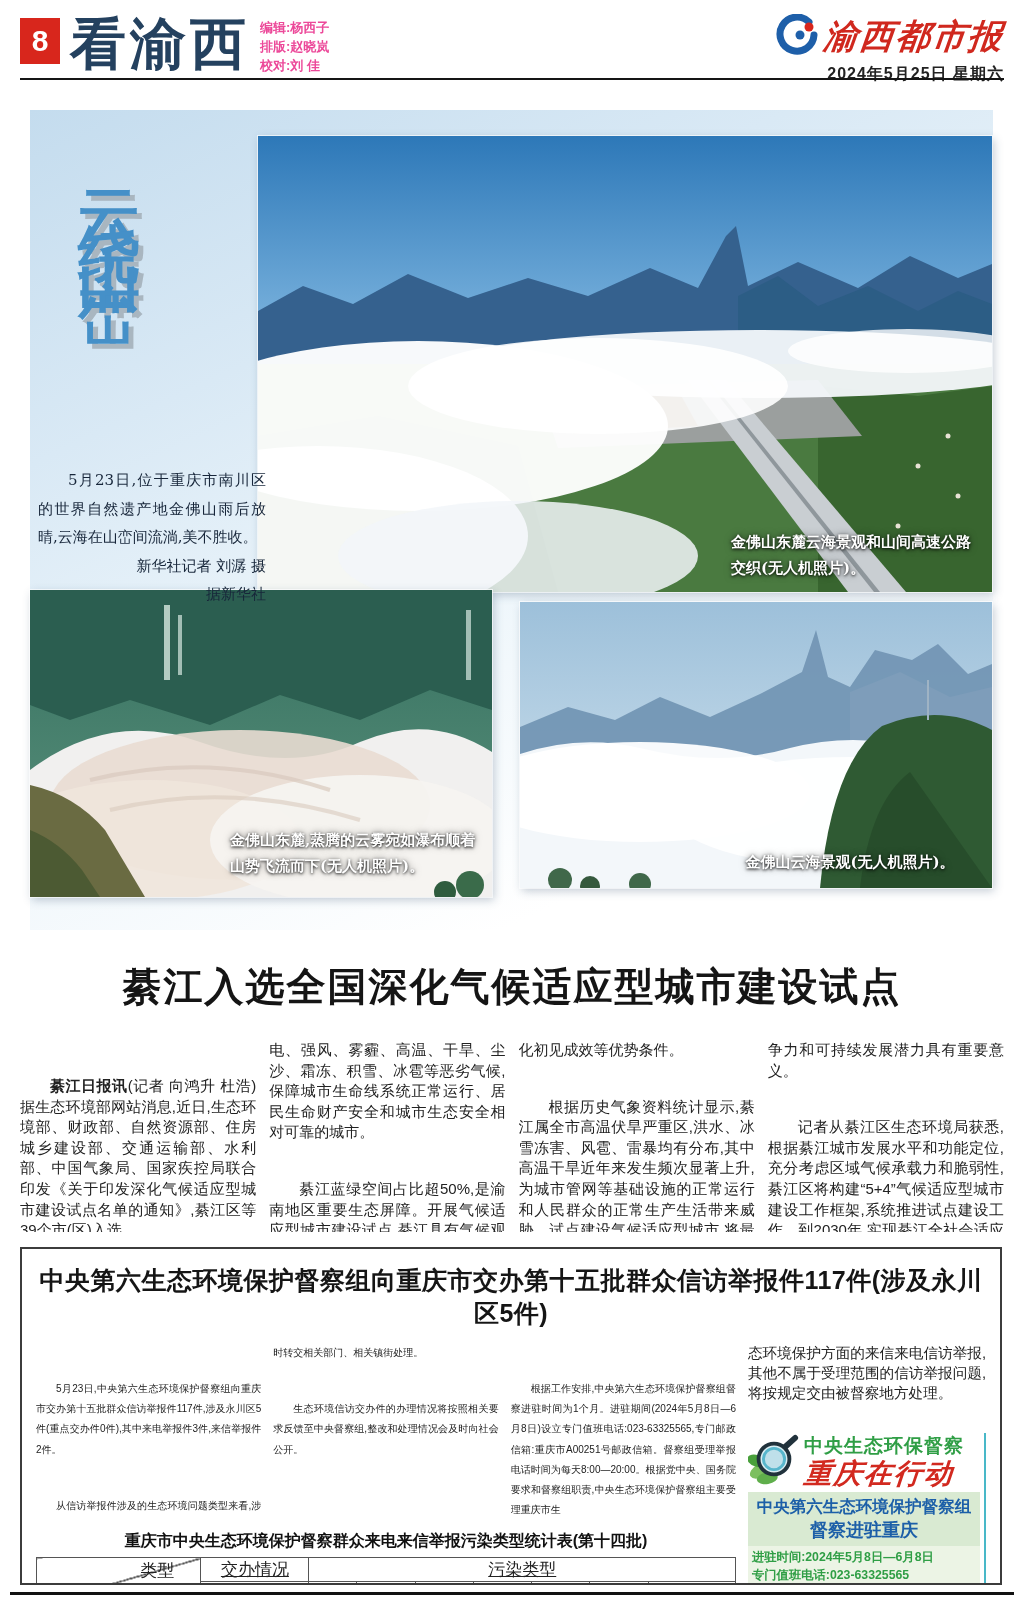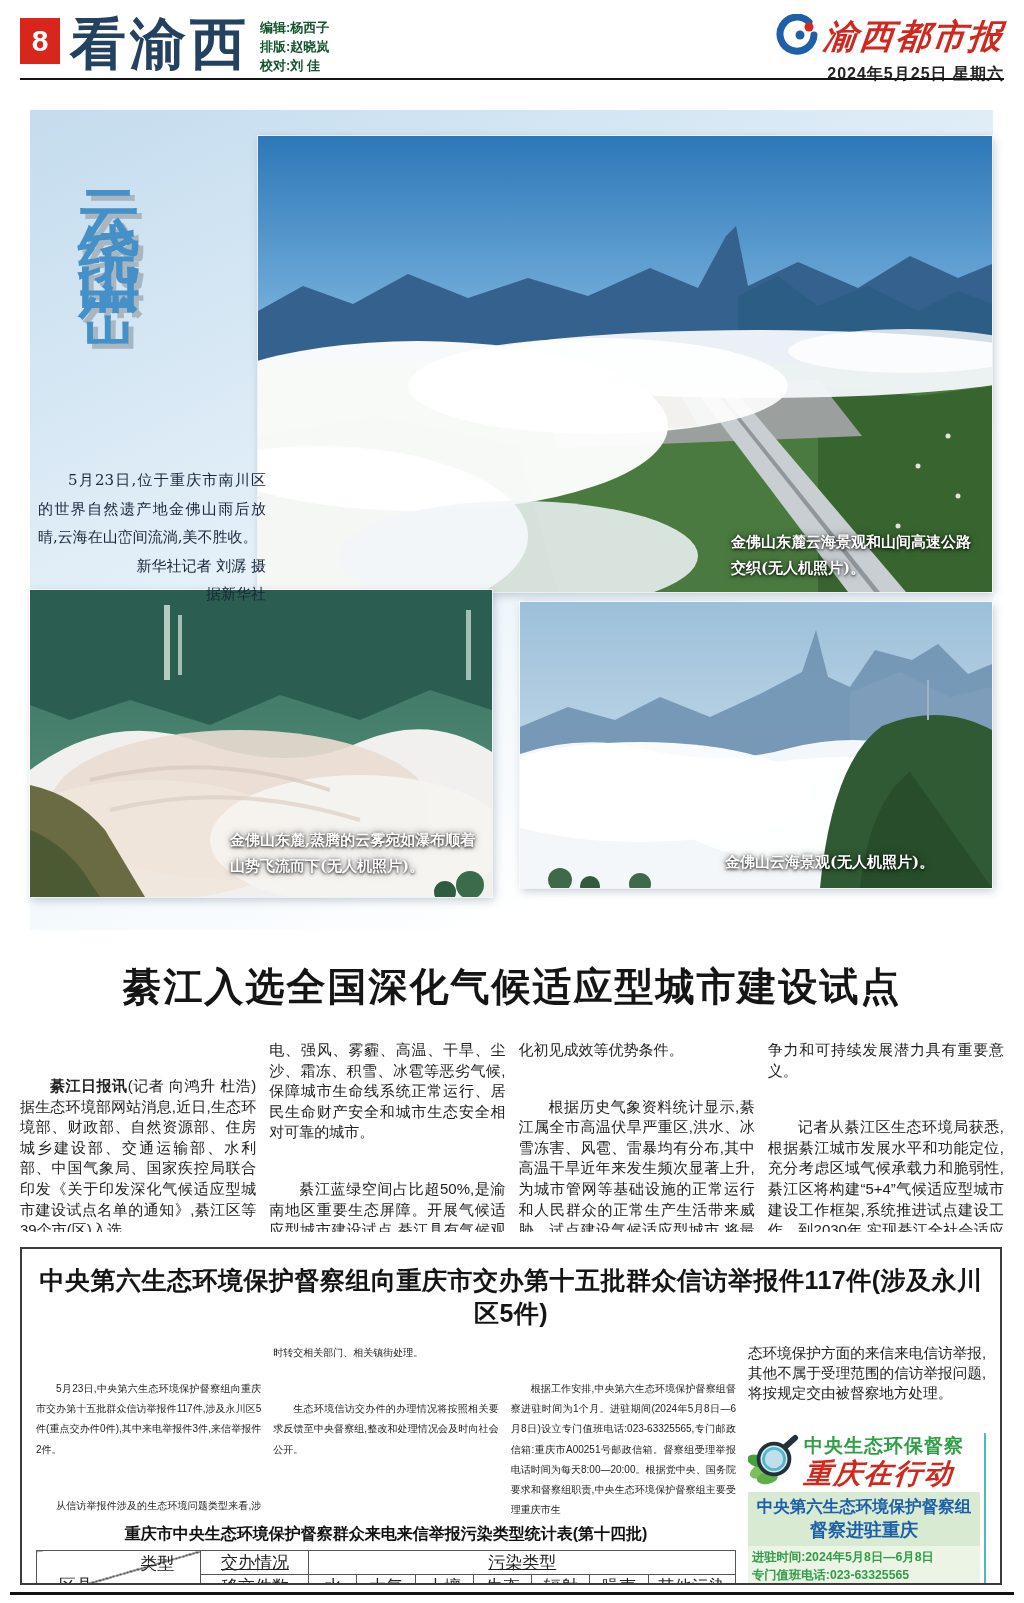--- a/index.html
+++ b/index.html
@@ -3,21 +3,21 @@
 <meta charset="utf-8">
 <style>
   html,body{margin:0;padding:0;background:#ffffff;}
   .page{position:relative;width:1024px;height:1603px;background:#fff;overflow:hidden;
         font-family:"Liberation Sans","DejaVu Sans",sans-serif;color:#1a1a1a;}
   
   .header{position:absolute;left:20px;top:12px;width:984px;height:62px;display:flex;align-items:flex-start;}
   .pageno{width:40px;height:46px;background:#d8261c;color:#fff;font-size:30px;font-weight:bold;
           display:flex;align-items:center;justify-content:center;margin-top:6px;}
   .section-title{font-size:56px;font-weight:900;color:#24415f;letter-spacing:4px;line-height:60px;margin:2px 10px 0 10px;}
-  .credits{font-size:13px;font-weight:bold;color:#14532d;line-height:19px;margin-top:6px;}
+  .credits{font-size:13px;font-weight:bold;color:#ec4899;line-height:19px;margin-top:6px;}
   .spacer{flex:1;}
   .masthead{display:flex;flex-direction:column;align-items:flex-end;margin-top:2px;}
   .masthead-row{display:flex;align-items:center;gap:6px;}
   .masthead-name{font-size:34px;font-weight:bold;font-style:italic;color:#d0281e;
                  font-family:"DejaVu Serif","Liberation Serif",serif;transform:skewX(-6deg);letter-spacing:2px;}
   .issue-date{font-size:16px;font-weight:bold;color:#222;margin-top:4px;letter-spacing:1px;}
   .header-rule{position:absolute;left:20px;top:78px;width:984px;height:2px;background:#151515;}
   
   .photo-section{position:absolute;left:30px;top:110px;width:963px;height:820px;
      background:linear-gradient(155deg,#c4dcee 0%,#d9e9f5 28%,#eef6fb 55%,#ffffff 82%);}
@@ -29,37 +29,37 @@
   .photo-left{left:0px;top:480px;width:462px;height:307px;}
   .photo-right{left:490px;top:492px;width:472px;height:286px;}
   .photo-byline{position:absolute;left:8px;top:356px;width:228px;font-family:"DejaVu Serif","Liberation Serif",serif;
      font-size:15px;line-height:1.9;color:#17263a;}
   .photo-byline .lead{text-align:justify;text-indent:2em;margin:0;}
   .photo-byline .by{text-align:right;margin:0;}
   .photo-cap{position:absolute;color:#fff;font-family:"DejaVu Serif","Liberation Serif",serif;font-weight:bold;
      font-size:15px;line-height:1.7;text-shadow:0 1px 3px rgba(0,0,0,.9),0 0 7px rgba(0,0,0,.5);}
   .cap-main{right:14px;top:420px;width:248px;text-align:left;}
   .cap-left{left:200px;top:718px;width:252px;}
-  .cap-right{right:18px;top:740px;width:250px;text-align:left;}
+  .cap-right{right:18px;top:740px;width:250px;text-align:center;}
   
   .art1-headline{position:absolute;left:20px;top:960px;width:984px;text-align:center;
      font-size:39px;font-weight:900;color:#151515;letter-spacing:2px;}
   .art1-body{position:absolute;left:20px;top:1040px;width:984px;height:192px;display:flex;gap:13px;overflow:hidden;}
   .tcol{flex:1;text-align:justify;font-size:15px;line-height:20.6px;color:#222;overflow:hidden;}
   .frag{margin:0;}
   .frag.ind{text-indent:2em;margin-top:36px;}
   
   .box2{position:absolute;left:20px;top:1247px;width:982px;height:338px;border:2px solid #3c3c3c;
      box-sizing:border-box;padding:11px 14px;overflow:hidden;}
   .box2-headline{text-align:center;font-size:25px;font-weight:900;color:#151515;margin-top:4px;letter-spacing:0.5px;}
   .box2-content{display:flex;margin-top:13px;}
   .box2-left{width:704px;}
   .box2-cols{display:flex;gap:12px;height:172px;overflow:hidden;}
   .box2-cols .tcol{font-size:10px;line-height:20.2px;}
-  .table-title{text-align:center;font-weight:bold;font-size:16px;margin-top:9px;color:#111;}
+  .table-title{text-align:center;font-weight:bold;font-size:16px;margin-top:16px;color:#111;}
   .ptable{border-collapse:collapse;width:700px;margin-top:5px;table-layout:fixed;font-size:17px;color:#222;text-decoration:underline;}
   .ptable td{border:1px solid #555;text-align:center;height:21px;padding:0 2px;}
   .ptable .corner{position:relative;height:44px;
      background:linear-gradient(to bottom right,transparent calc(50% - 0.8px),#555 calc(50% - 0.8px),#555 calc(50% + 0.8px),transparent calc(50% + 0.8px));}
   .c-top{position:absolute;top:1px;right:26px;}
   .c-bot{position:absolute;bottom:1px;left:22px;}
   .box2-right{width:240px;margin-left:12px;}
   .box2-right .tcol{font-size:14.6px;line-height:20.2px;height:84px;}
   
   .promo{position:relative;margin-top:6px;border-right:2px solid #49b8c8;padding-right:4px;}

